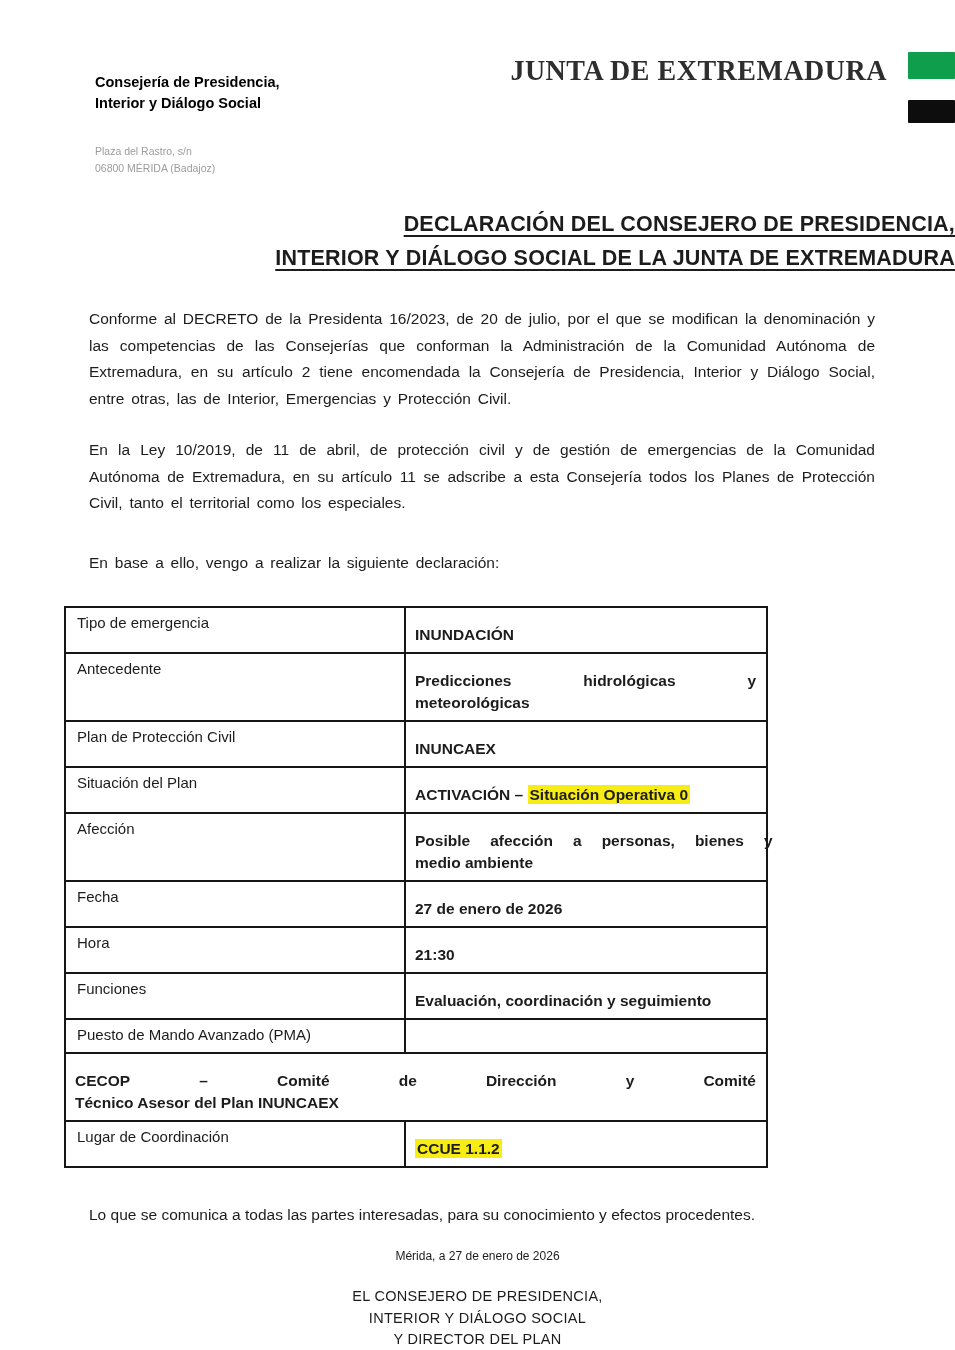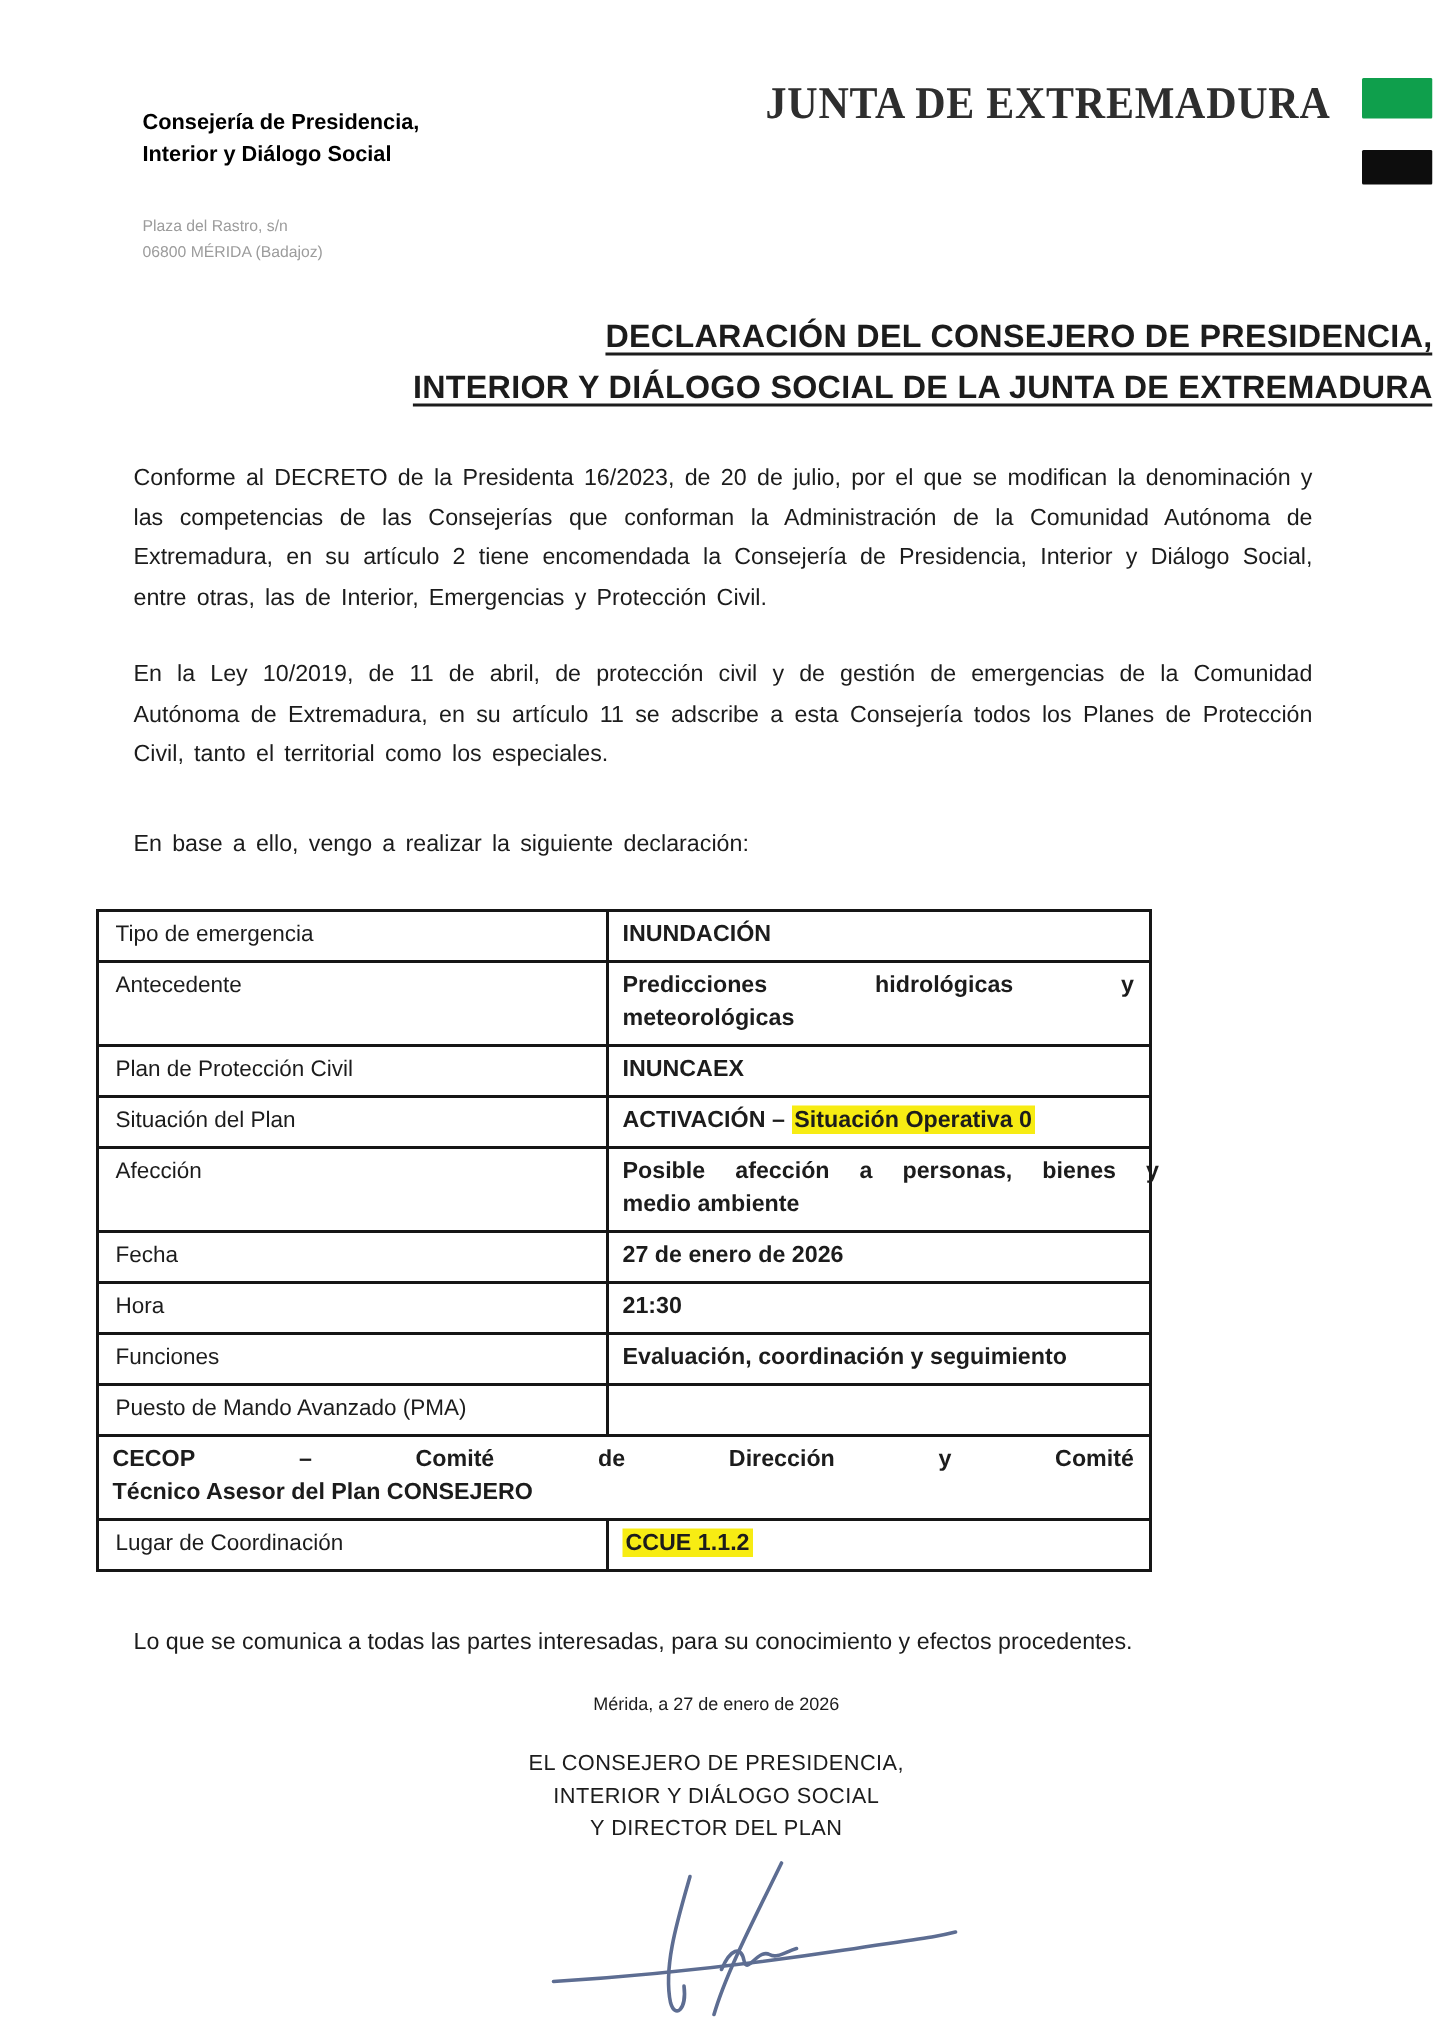--- a/index.html
+++ b/index.html
@@ -68,21 +68,21 @@
   }
   .t-row{display:flex;}
   .t-row + .t-row{border-top:2px solid #161616;}
   .t-label{
     width:340px;flex:0 0 340px;
     border-right:2px solid #161616;
     padding:4px 10px 6px 11px;
     font-size:15px;line-height:22px;
   }
   .t-value{
-    flex:1;padding:4px 10px 6px 9px;
+    flex:1;padding:16px 10px 6px 9px;
     font-size:15.5px;font-weight:bold;line-height:22px;
   }
   .v-line{min-height:22px;}
   .v-line.just{display:flex;justify-content:space-between;gap:20px;}
   .hl{background:var(--hl);padding:1px 2px;}
   .hl-line{background:var(--hl);}
   
   .closing{
     margin:34px 80px 0 89px;
     font-size:15.5px;line-height:26px;
@@ -203,21 +203,21 @@
       <div class="t-value">
         <div class="v-line just">
           <span>CECOP</span>
           <span>–</span>
           <span>Comité</span>
           <span>de</span>
           <span>Dirección</span>
           <span>y</span>
           <span>Comité</span>
         </div>
-        <div class="v-line"><span>Técnico Asesor del Plan CONSEJERO</span></div>
+        <div class="v-line"><span>Técnico Asesor del Plan INUNCAEX</span></div>
       </div>
     </div>
     <div class="t-row">
       <div class="t-label">Lugar de Coordinación</div>
       <div class="t-value">
         <div class="v-line"><span class="hl">CCUE 1.1.2</span></div>
       </div>
     </div>
   </div>
 

